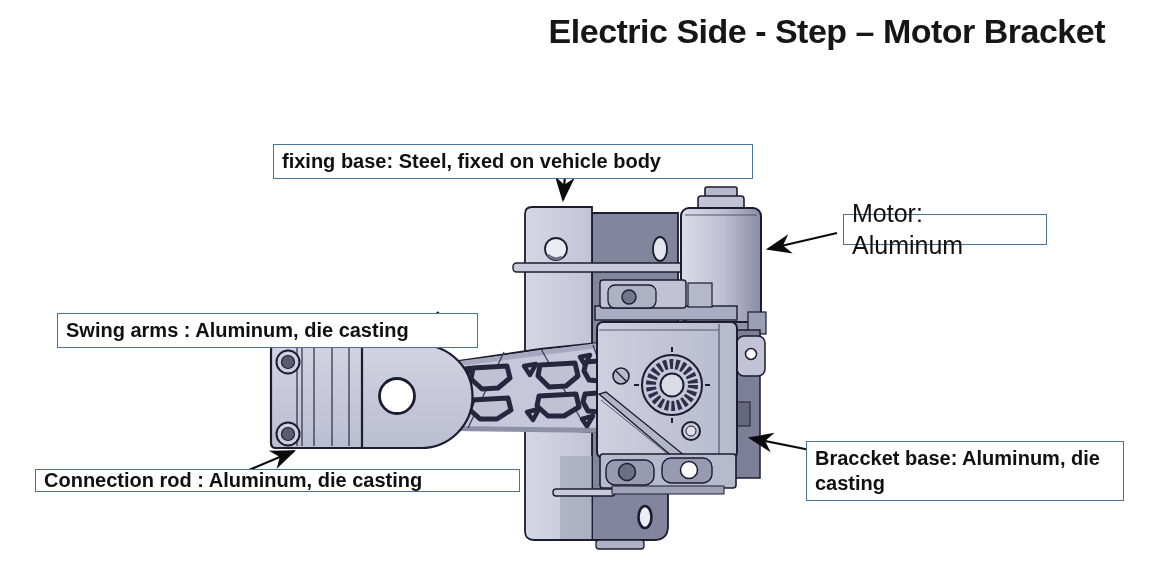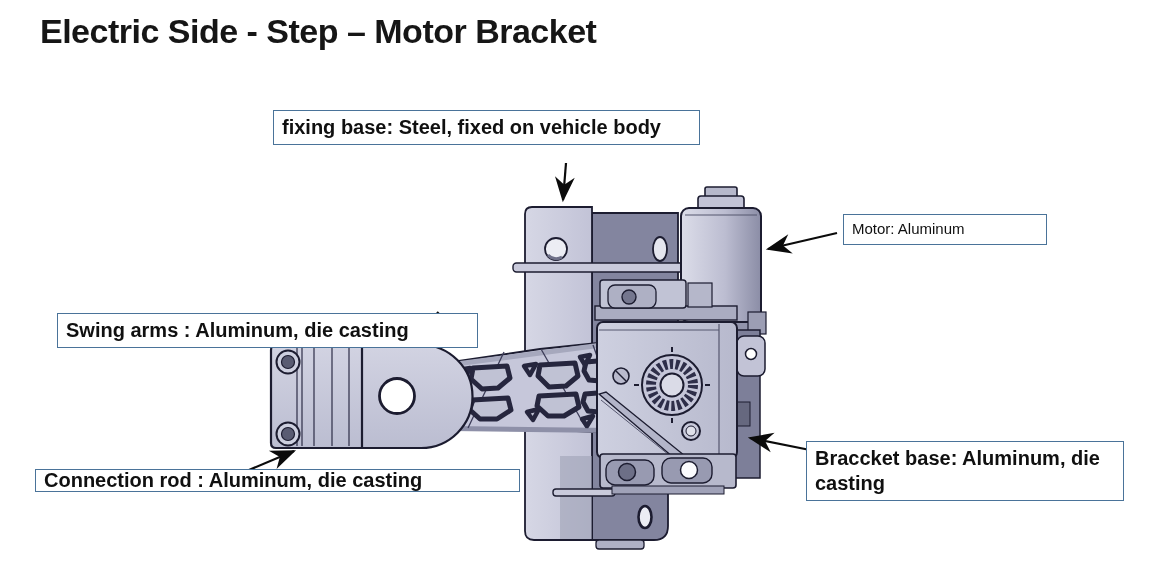--- a/index.html
+++ b/index.html
@@ -1,32 +1,31 @@
 <!DOCTYPE html>
 <html><head>
 <meta charset="utf-8">
 <style>
   html,body{margin:0;padding:0;background:#fff;}
   #stage{
     position:relative;width:1151px;height:566px;background:#ffffff;
     overflow:hidden;font-family:"Liberation Sans",sans-serif;
   }
   #title{
-    position:absolute;top:12px;left:0;width:1105px;text-align:left;
+    position:absolute;top:12px;left:0;width:1105px;text-align:right;
     font-size:34px;font-weight:bold;color:#161616;letter-spacing:-0.5px;
     font-family:"Liberation Sans",sans-serif;
-    padding-left:40px;
   }
   .label-box{
     position:absolute;background:#ffffff;border:1.6px solid #4a7399;
     color:#101010;font-weight:bold;font-size:20px;box-sizing:border-box;
     display:flex;align-items:center;padding:2px 8px;line-height:1.25;
   }
-  #label-fixing-base{left:273px;top:110px;width:427px;height:35px;}
-  #label-motor{left:843px;top:214px;width:204px;height:31px;font-weight:normal;font-size:15px;}
+  #label-fixing-base{left:273px;top:144px;width:480px;height:35px;}
+  #label-motor{left:843px;top:214px;width:204px;height:31px;font-weight:normal;font-size:25px;}
   #label-swing-arms{left:57px;top:278px;width:421px;height:35px;margin-top:35px;}
   #label-bracket-base{left:806px;top:410px;width:318px;height:60px;align-items:flex-start;padding-top:4px;margin-top:31px;}
   #label-connection-rod{left:35px;top:469px;width:485px;height:23px;}
   #cad{position:absolute;left:0;top:0;}
 </style>
 </head>
 <body>
 
 <div id="stage">
 

